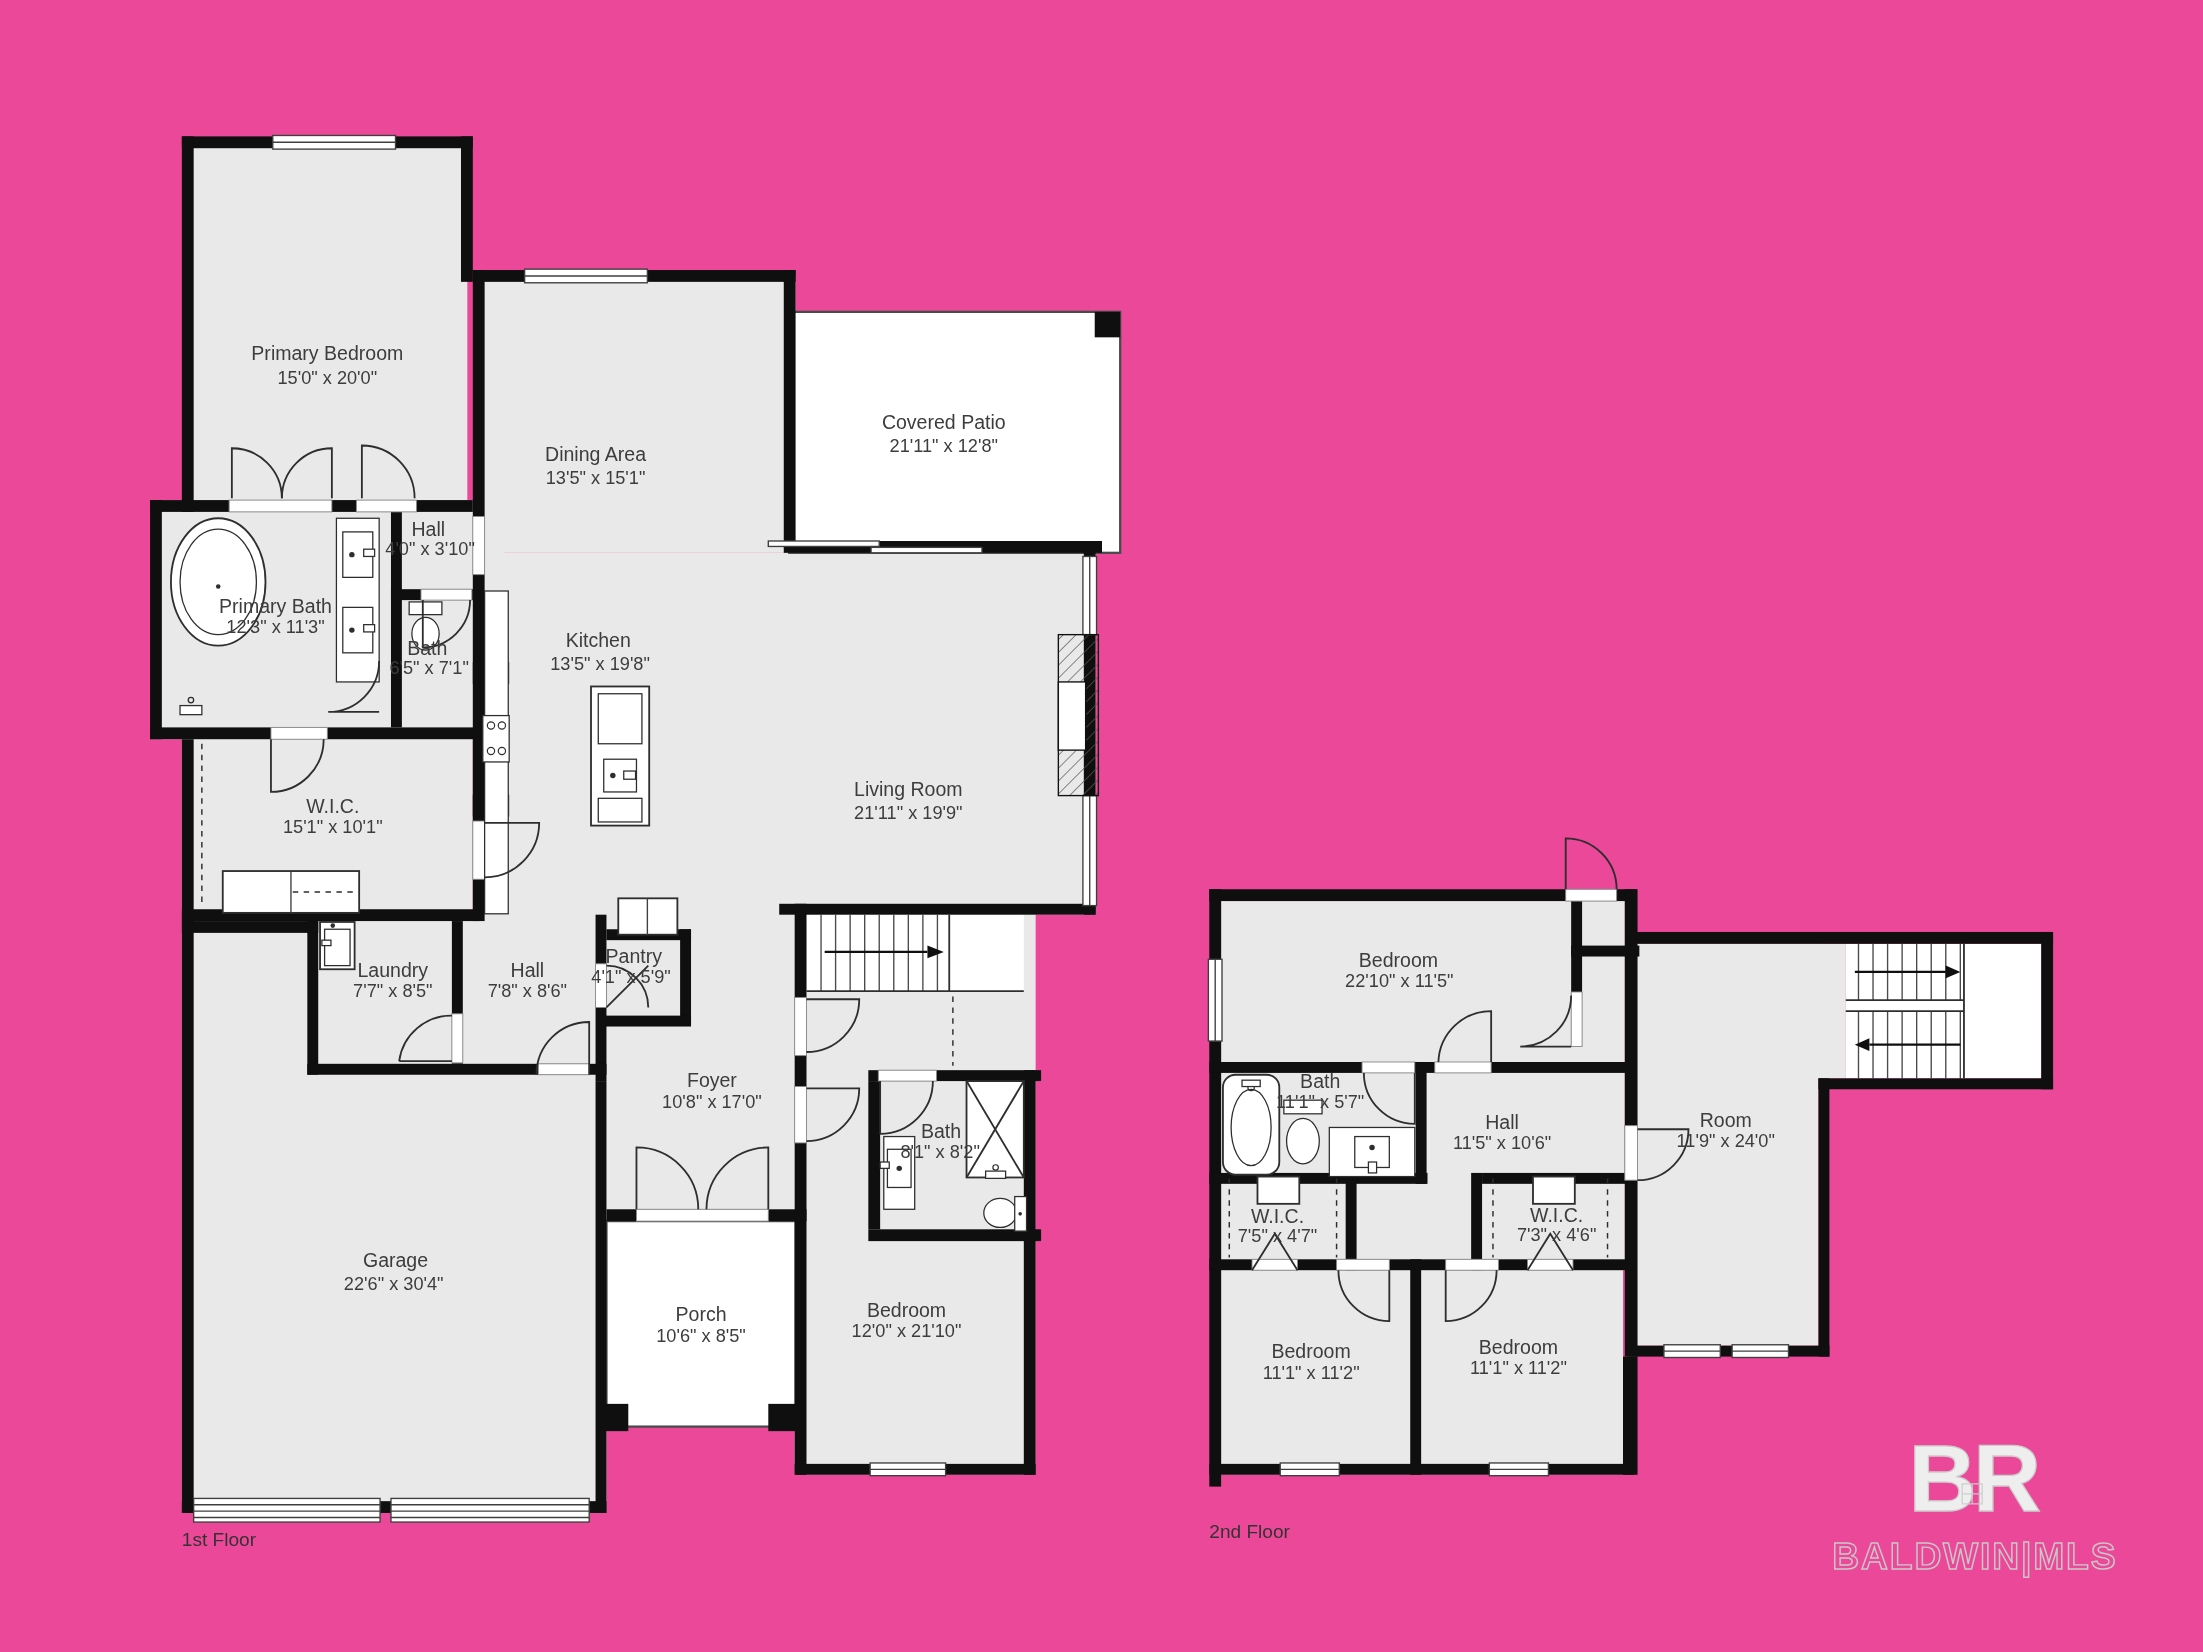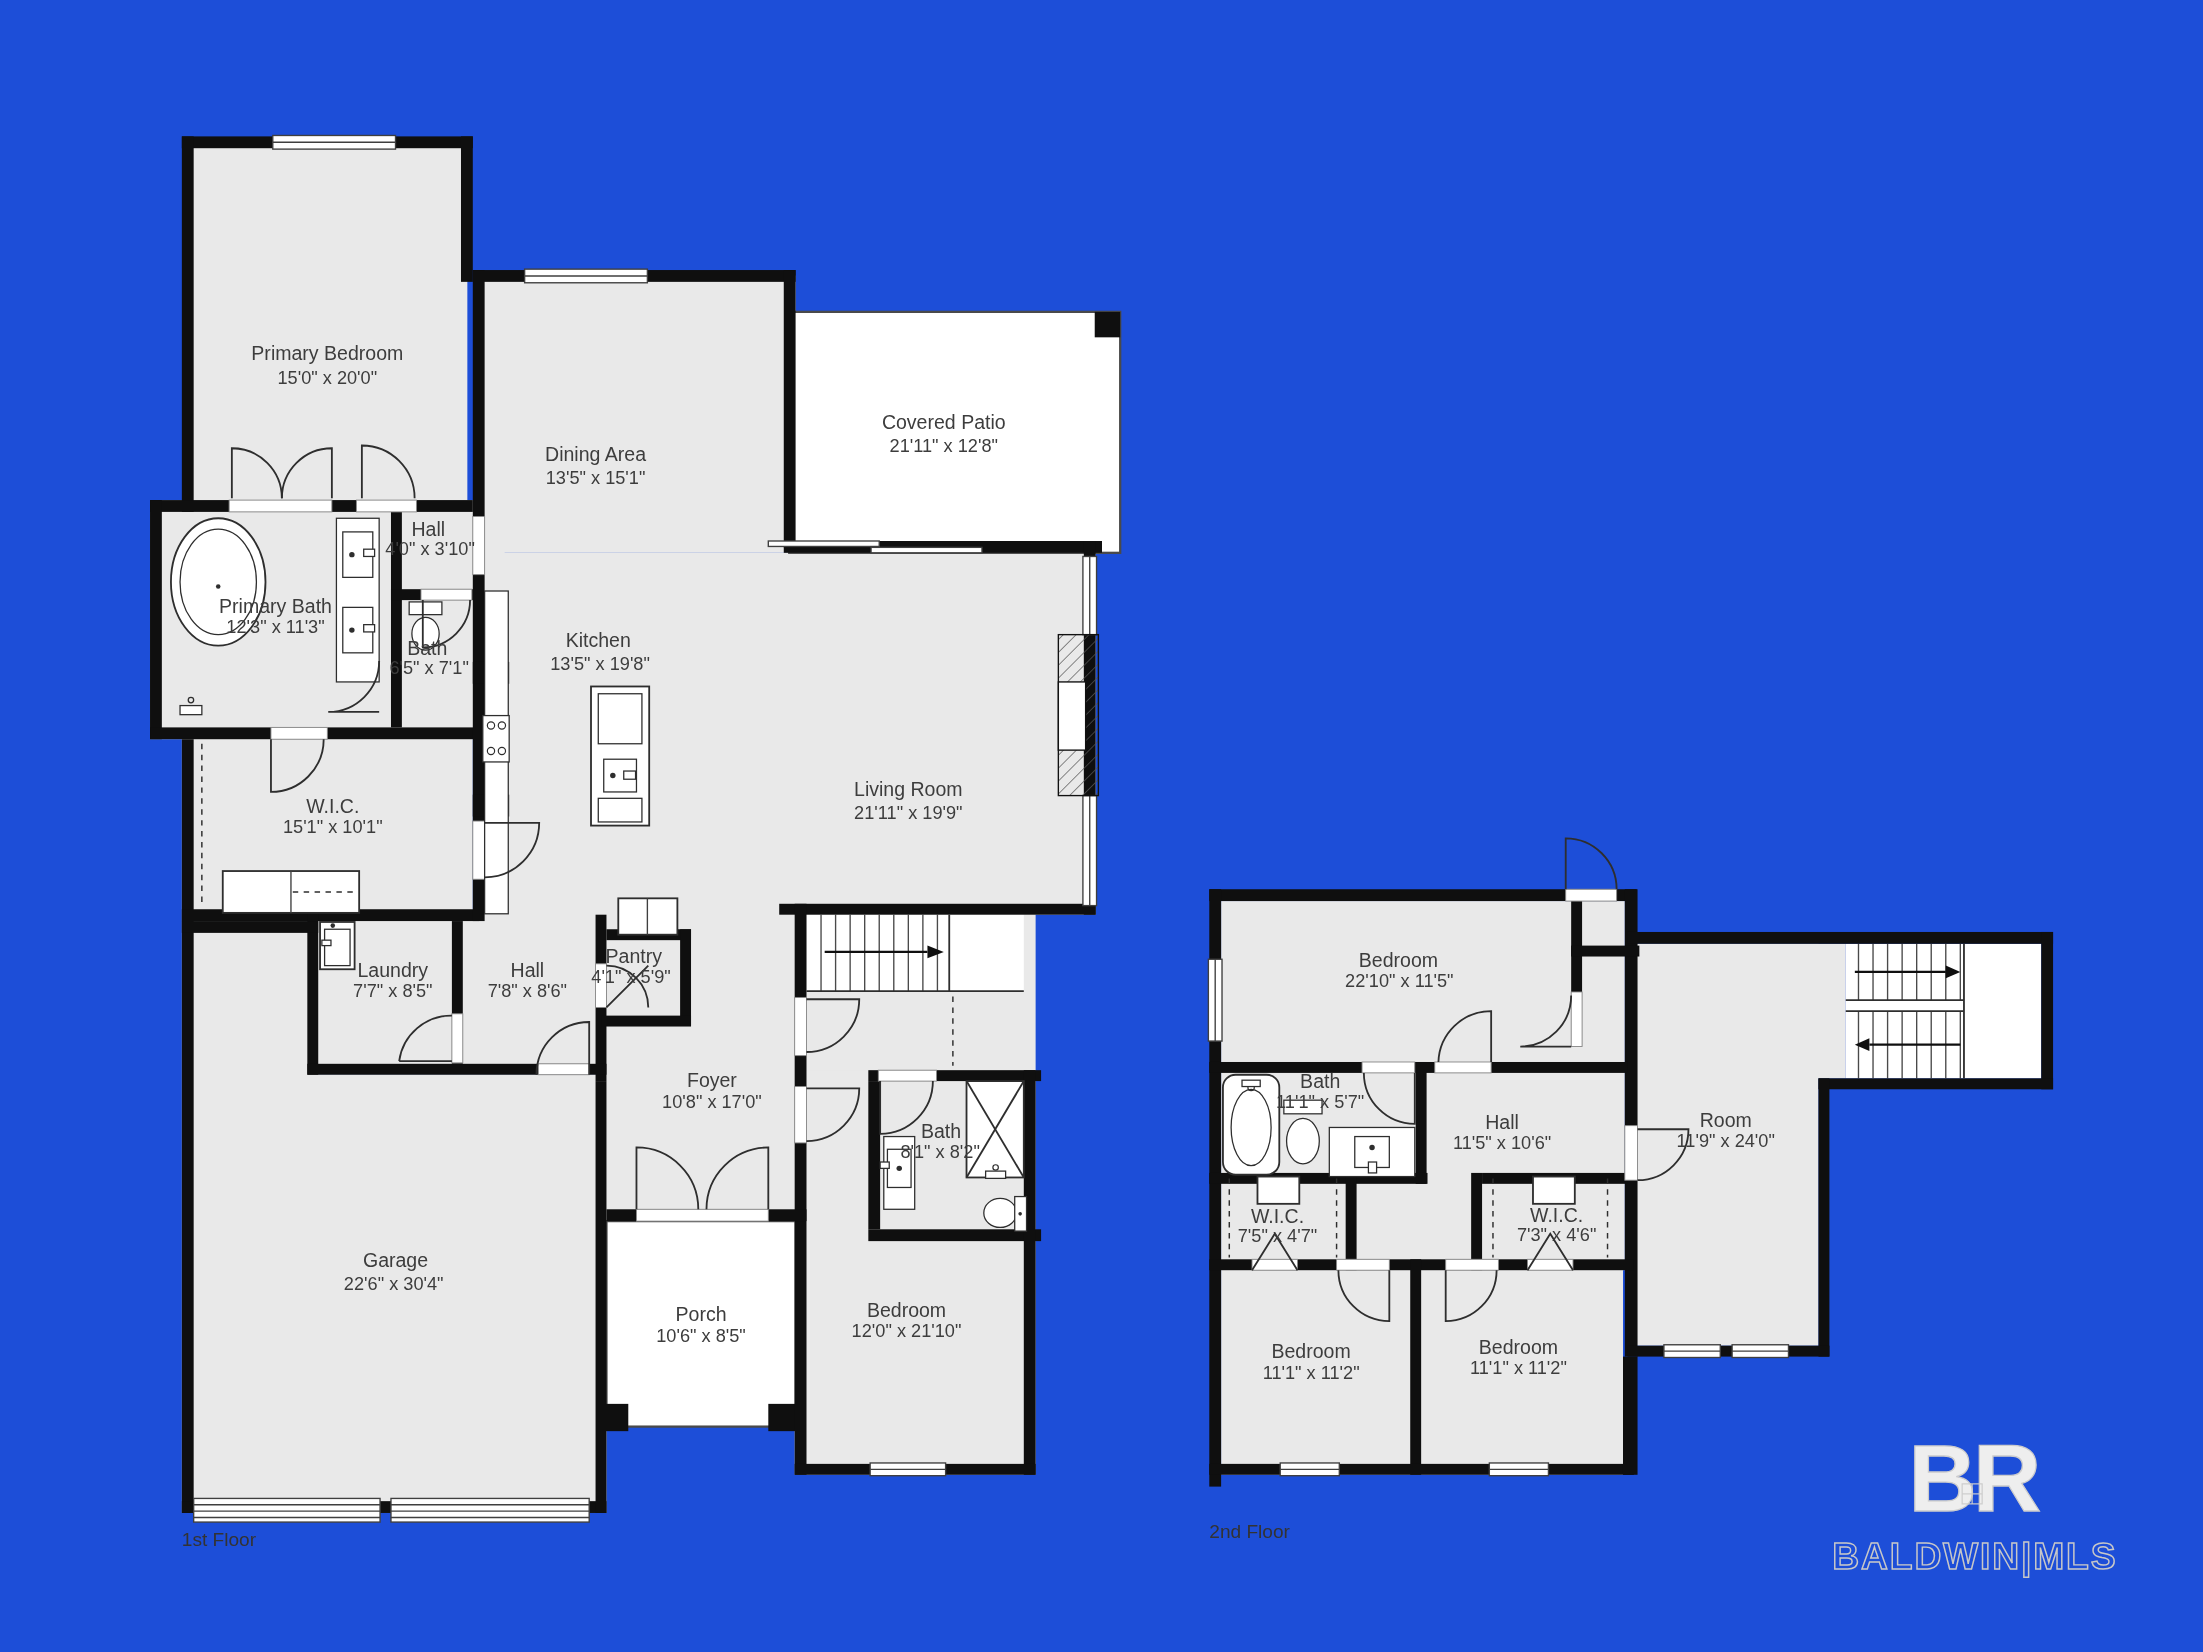--- a/index.html
+++ b/index.html
@@ -1,16 +1,16 @@
 <!DOCTYPE html>
 <html style="font-size:14.5px"><head>
 <meta charset="utf-8">
 <style>
   html,body{margin:0;padding:0;background:#ffffff;}
-  .stage{position:relative;width:2204px;height:1653px;background:#1d4ed8;overflow:hidden;}
+  .stage{position:relative;width:2204px;height:1653px;background:#ec4899;overflow:hidden;}
   svg{display:block;font-family:"Liberation Sans",sans-serif;}
   .rn{font-size:21.5px;fill:#3d3d3d;text-anchor:middle;}
   .rd{font-size:20px;fill:#3d3d3d;text-anchor:middle;}
   .flab{font-size:21px;fill:#333;}
   .wm-big{font-size:104px;font-weight:bold;fill:#eeeeee;stroke:#cccccc;stroke-width:1.4px;text-anchor:middle;letter-spacing:-4px;}
   .wm-small{font-size:41px;font-weight:bold;fill:none;stroke:#c8c8c8;stroke-width:1.6px;text-anchor:middle;letter-spacing:2px;}
   .wall{fill:#0f0f0f;}
   .gapw{fill:#ffffff;stroke:#8a8a8a;stroke-width:1;}
   .win{fill:#ffffff;stroke:#3f3f3f;stroke-width:1.5;}
   .wline{stroke:#3f3f3f;stroke-width:1.5;fill:none;}

